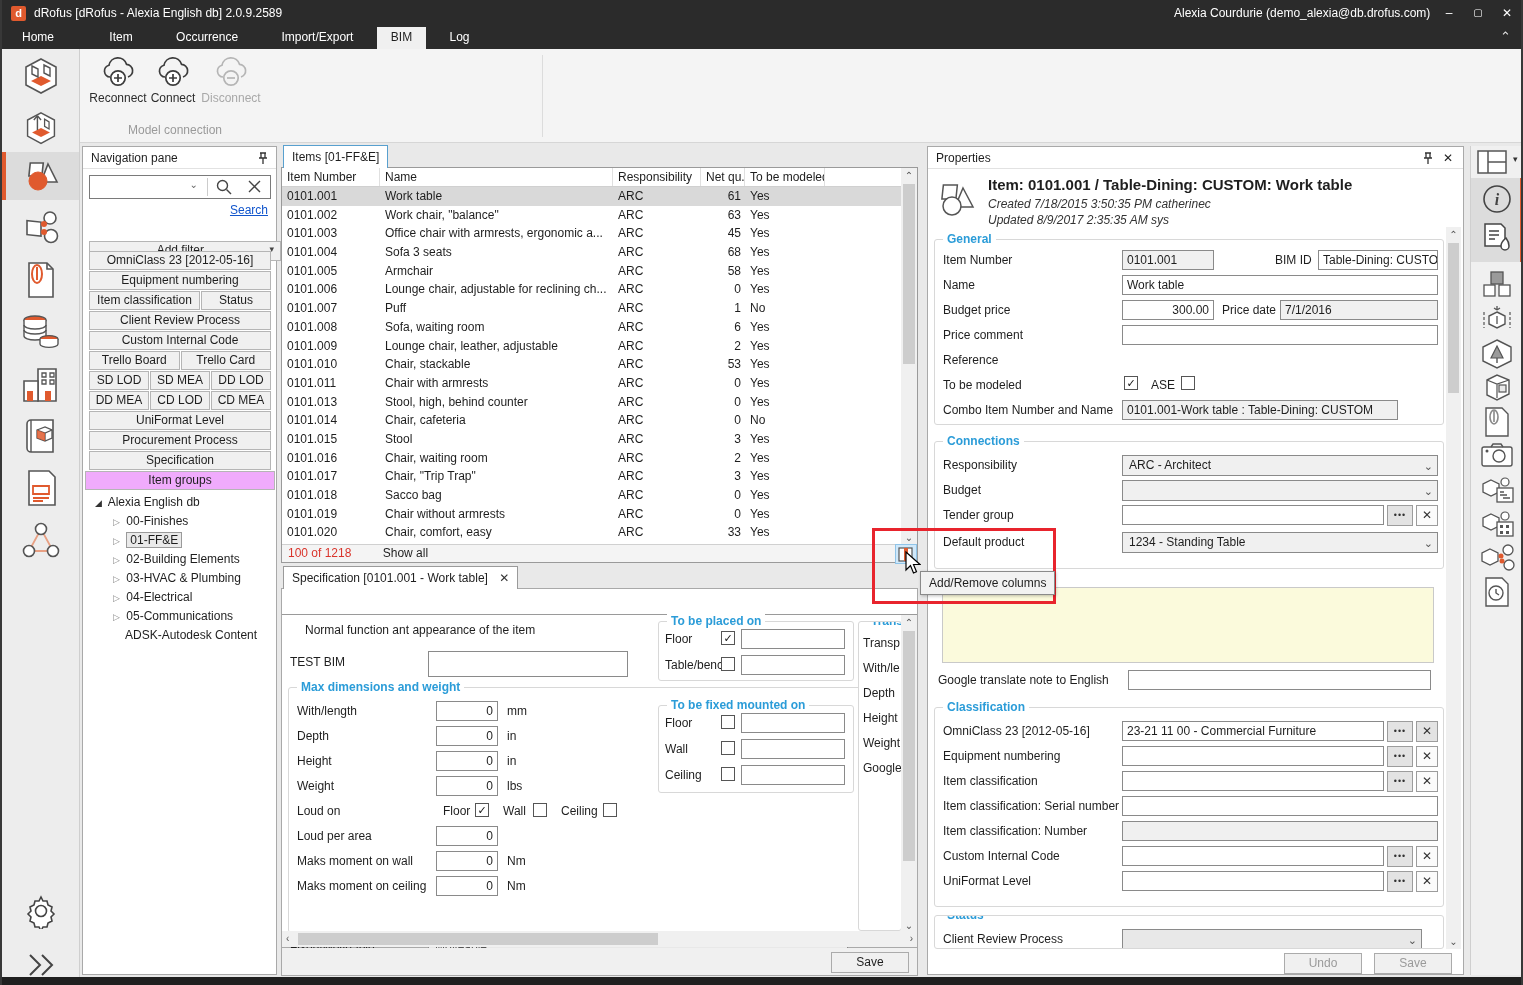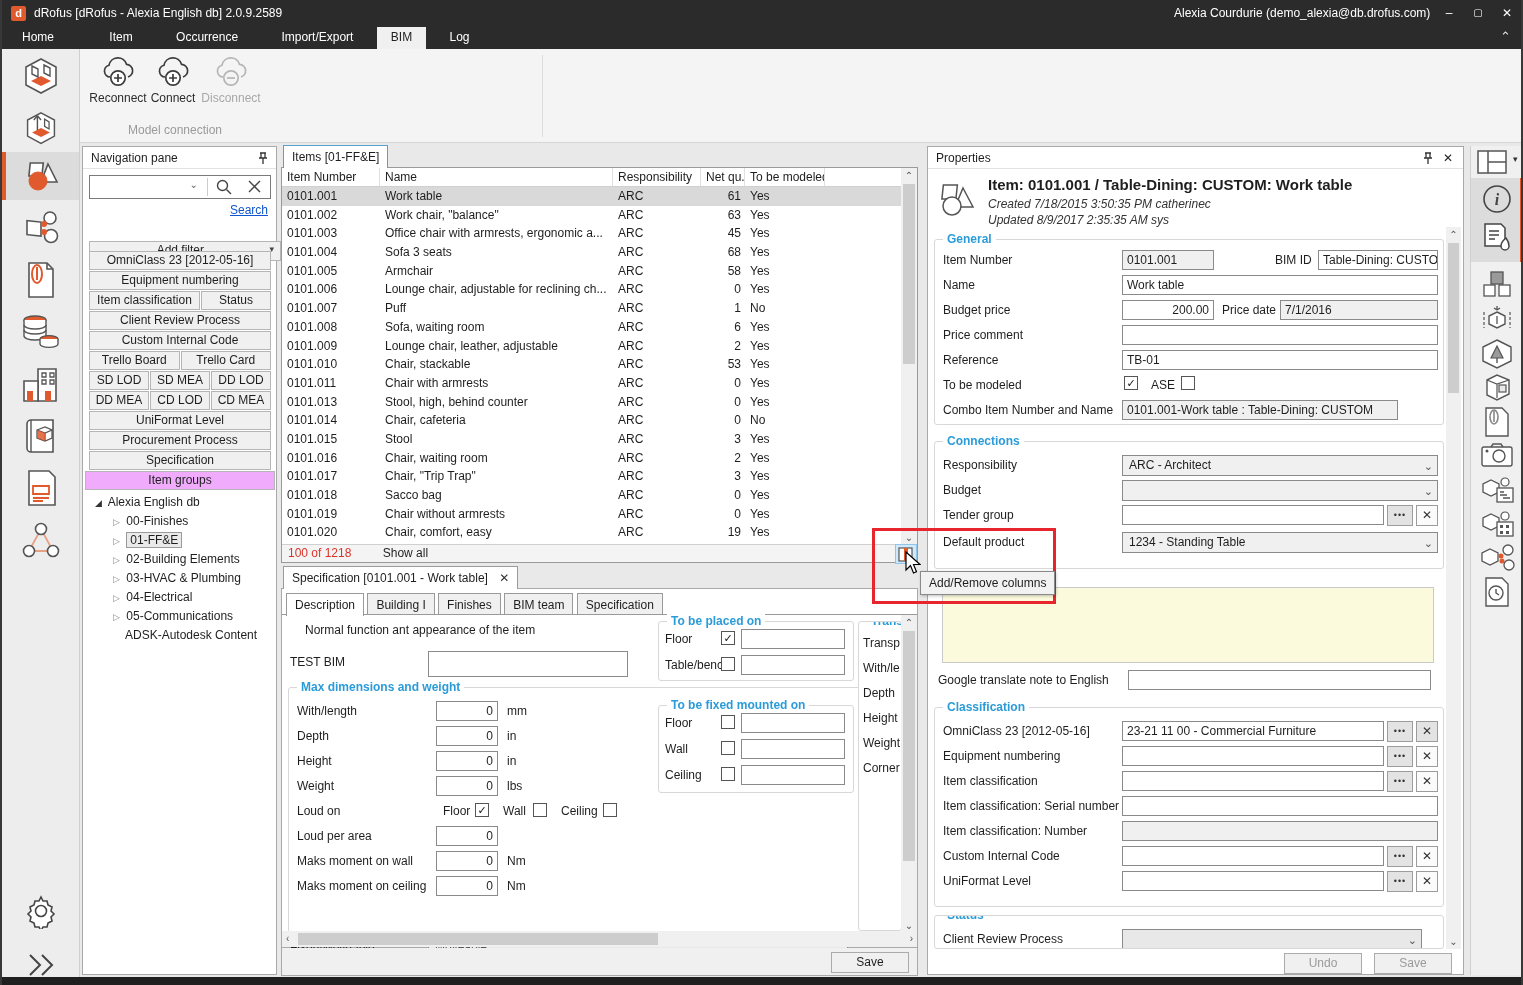--- a/index.html
+++ b/index.html
@@ -441,21 +441,21 @@
           <span class="c1">0101.019</span>
           <span class="c2">Chair without armrests</span>
           <span class="c3">ARC</span>
           <span class="c4">0</span>
           <span class="c5">Yes</span>
         </div>
         <div class="trow">
           <span class="c1">0101.020</span>
           <span class="c2">Chair, comfort, easy</span>
           <span class="c3">ARC</span>
-          <span class="c4">19</span>
+          <span class="c4">33</span>
           <span class="c5">Yes</span>
         </div>
       </div>
 
     <div class="abs sb" style="right:0;top:0;width:16px;height:377px;">
       <span class="arr" style="top:2px;">⌃</span>
       <div class="thumb" style="left:2px;top:16px;width:12px;height:180px;"></div>
       <span class="arr" style="bottom:2px;">⌄</span>
     </div>
 
@@ -471,27 +471,20 @@
       <rect x="6" y="1" width="4" height="13" fill="#e05a2e"></rect>
     </svg>
   </div>
 
   <div class="abs tab" style="left:281px;top:566px;z-index:2;">
     <span>Specification [0101.001 - Work table]</span>
     <span style="margin-left:8px;color:#333;">✕</span>
   </div>
   <div class="abs panel" style="left:279px;top:588px;width:637px;height:360px;">
 
-    <div class="abs" style="left:4px;top:4px;height:22px;z-index:2;">
-      <span class="tab" style="position:relative;display:inline-block;background:#fff;z-index:2;">Description</span>
-      <span class="tab" style="position:relative;display:inline-block;background:#f0f0f0;height:21px;">Building I</span>
-      <span class="tab" style="position:relative;display:inline-block;background:#f0f0f0;height:21px;">Finishes</span>
-      <span class="tab" style="position:relative;display:inline-block;background:#f0f0f0;height:21px;">BIM team</span>
-      <span class="tab" style="position:relative;display:inline-block;background:#f0f0f0;height:21px;">Specification</span>
-    </div>
     <div class="abs" style="left:0;top:25px;width:635px;height:1px;background:#9a9a9a;"></div>
 
     <span class="abs" style="left:23px;top:34px;">Normal function ant appearance of the item</span>
     <span class="abs" style="left:8px;top:66px;">TEST BIM</span>
     <div class="abs input" style="left:146px;top:62px;width:200px;height:26px;"></div>
 
     <div class="grp" style="left:6px;top:98px;width:576px;height:246px;">
       <span class="glabel">Max dimensions and weight</span>
       <span class="abs" style="left:8px;top:16px;">With/length</span>
       <div class="abs input num" style="left:147px;top:13px;width:62px;"><span>0</span></div>
@@ -548,21 +541,21 @@
       <div class="abs input" style="left:82px;top:59px;width:104px;"></div>
     </div>
 
     <div class="grp" style="left:576px;top:32px;width:44px;height:310px;background:#fff;overflow:hidden;">
       <span class="glabel" style="white-space:nowrap;">Transp</span>
       <span class="abs" style="left:4px;top:14px;white-space:nowrap;">Transp</span>
       <span class="abs" style="left:4px;top:39px;white-space:nowrap;">With/le</span>
       <span class="abs" style="left:4px;top:64px;white-space:nowrap;">Depth</span>
       <span class="abs" style="left:4px;top:89px;white-space:nowrap;">Height</span>
       <span class="abs" style="left:4px;top:114px;white-space:nowrap;">Weight</span>
-      <span class="abs" style="left:4px;top:139px;white-space:nowrap;">Corner</span>
+      <span class="abs" style="left:4px;top:139px;white-space:nowrap;">Google</span>
       <span class="abs" style="left:4px;top:164px;white-space:nowrap;margin-left:48px;">Comm</span>
     </div>
 
     <div class="abs sb" style="right:0;top:26px;width:16px;height:318px;">
       <span class="arr" style="top:2px;">⌃</span>
       <div class="thumb" style="left:2px;top:16px;width:12px;height:230px;"></div>
       <span class="arr" style="bottom:2px;">⌄</span>
     </div>
     <div class="abs hsb" style="left:0;bottom:0;width:635px;height:16px;">
       <span class="abs" style="left:4px;top:2px;color:#555;font-size:10px;">‹</span>
@@ -594,27 +587,26 @@
 
     <div class="grp" style="left:6px;top:92px;width:510px;height:186px;">
       <span class="glabel">General</span>
       <span class="abs" style="left:8px;top:13px;">Item Number</span>
       <div class="abs input ro" style="left:187px;top:10px;width:92px;"><span>0101.001</span></div>
       <span class="abs" style="left:340px;top:13px;">BIM ID</span>
       <div class="abs input" style="left:383px;top:10px;width:120px;"><span>Table-Dining: CUSTOM</span></div>
       <span class="abs" style="left:8px;top:38px;">Name</span>
       <div class="abs input" style="left:187px;top:35px;width:316px;"><span>Work table</span></div>
       <span class="abs" style="left:8px;top:63px;">Budget price</span>
-      <div class="abs input num" style="left:187px;top:60px;width:92px;"><span>200.00</span></div>
+      <div class="abs input num" style="left:187px;top:60px;width:92px;"><span>300.00</span></div>
       <span class="abs" style="left:287px;top:63px;">Price date</span>
       <div class="abs input ro" style="left:345px;top:60px;width:158px;"><span>7/1/2016</span></div>
       <span class="abs" style="left:8px;top:88px;">Price comment</span>
       <div class="abs input" style="left:187px;top:85px;width:316px;"><span></span></div>
       <span class="abs" style="left:8px;top:113px;">Reference</span>
-      <div class="abs input" style="left:187px;top:110px;width:316px;"><span>TB-01</span></div>
       <span class="abs" style="left:8px;top:138px;">To be modeled</span>
       <span class="abs cb checked" style="left:189px;top:136px;">✓</span>
       <span class="abs" style="left:216px;top:138px;">ASE</span>
       <span class="abs cb" style="left:246px;top:136px;"></span>
       <span class="abs" style="left:8px;top:163px;">Combo Item Number and Name</span>
       <div class="abs input ro" style="left:187px;top:160px;width:276px;"><span>0101.001-Work table : Table-Dining: CUSTOM</span></div>
     </div>
 
     <div class="grp" style="left:6px;top:294px;width:510px;height:128px;">
       <span class="glabel">Connections</span>

